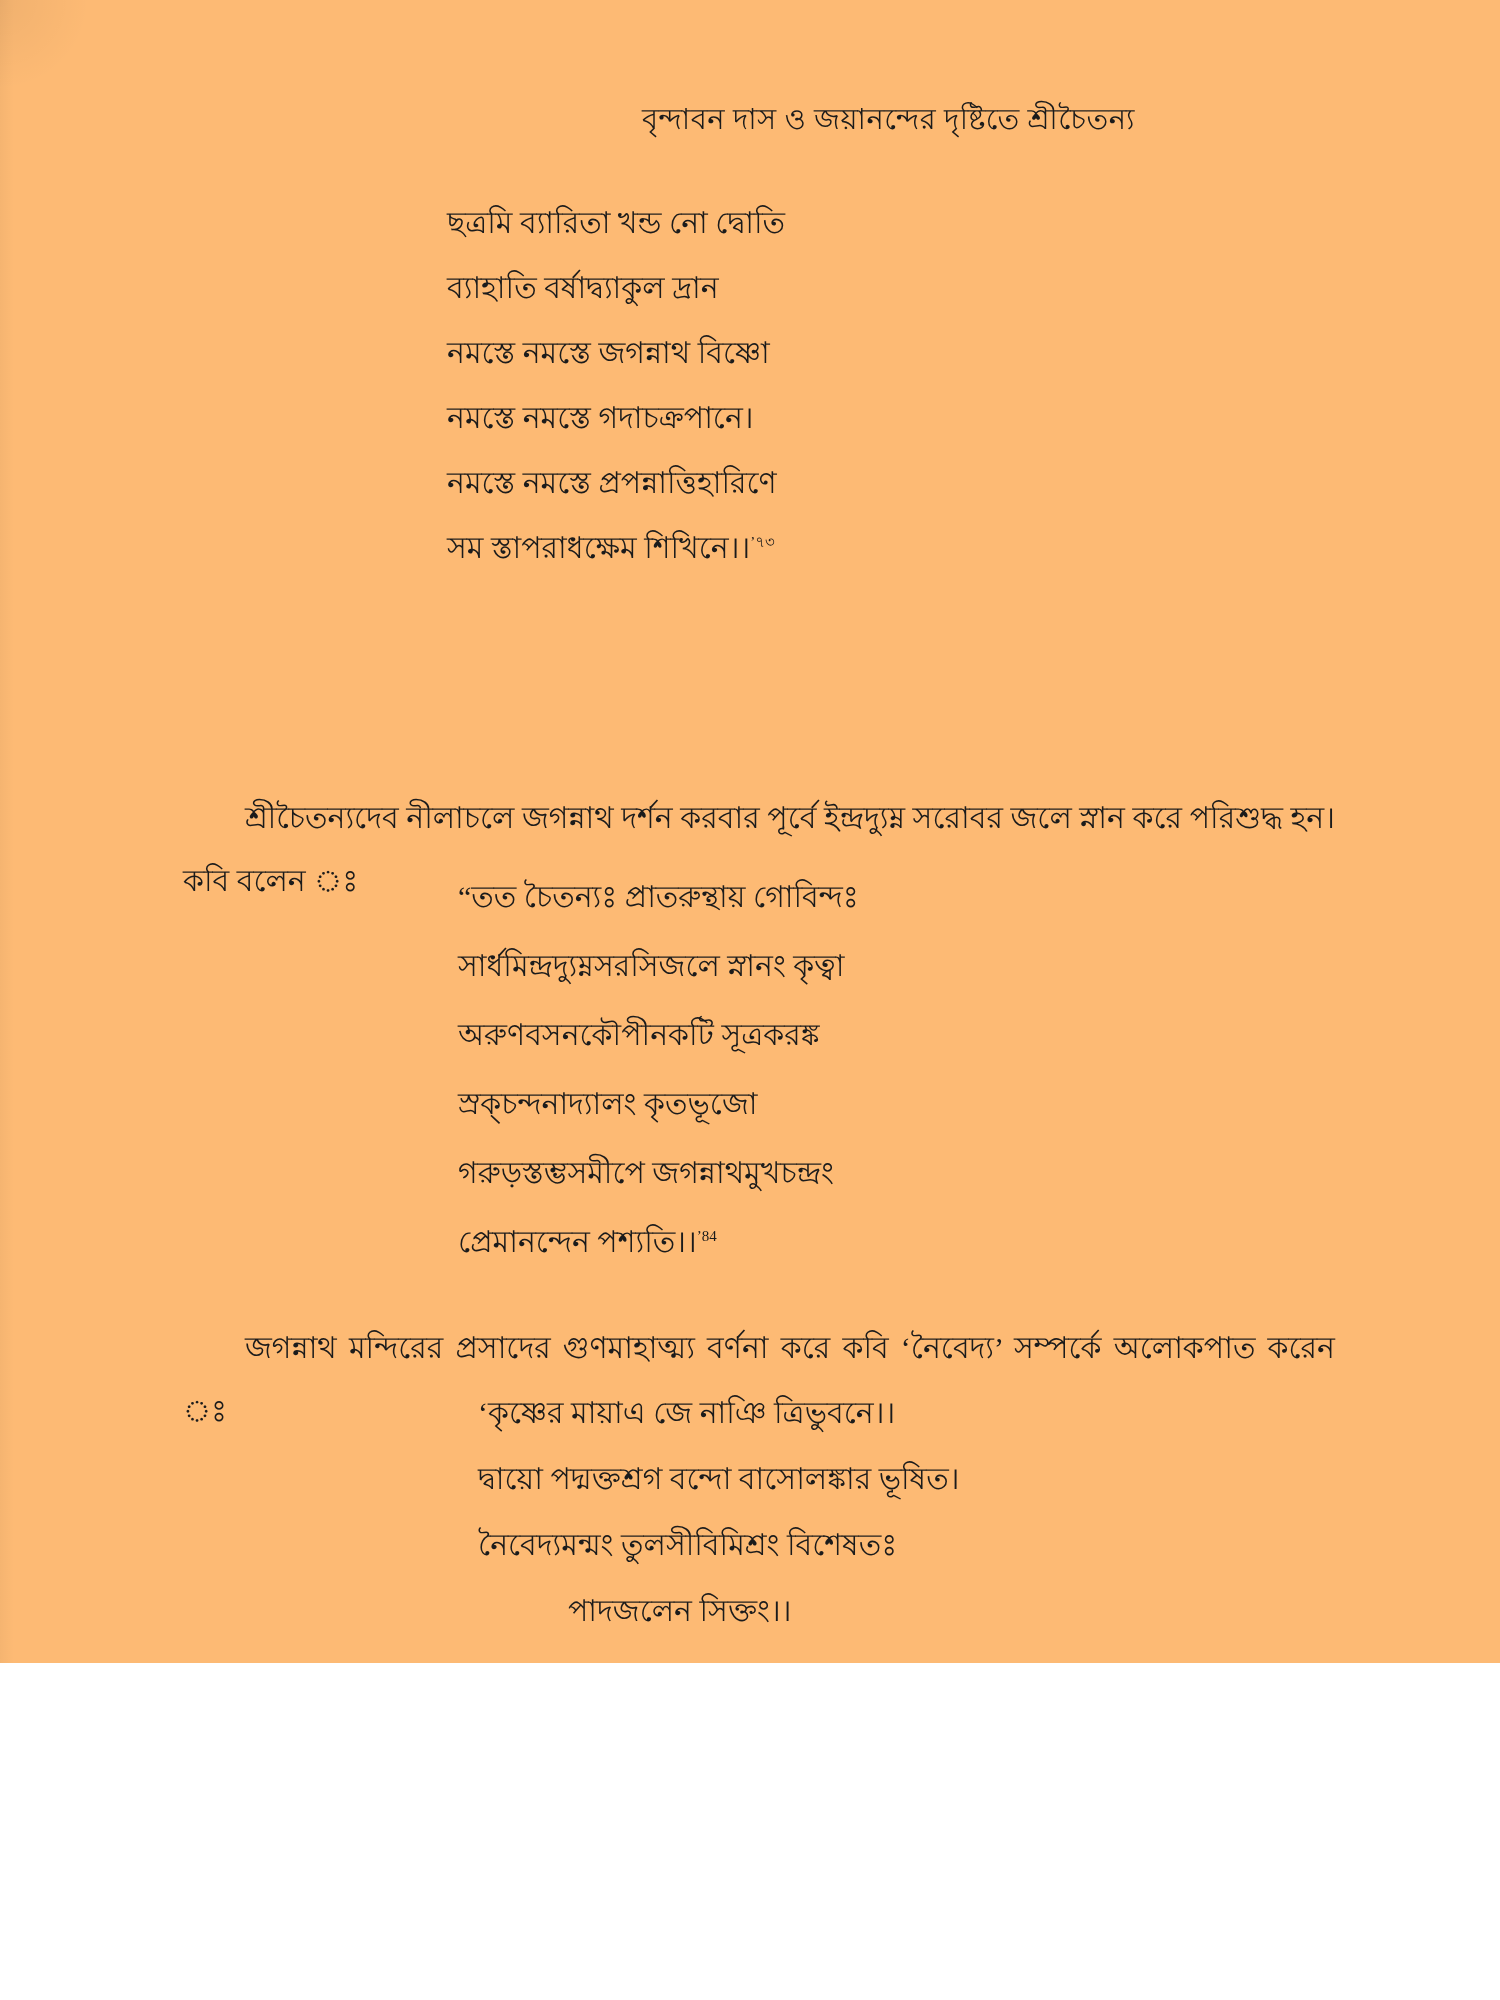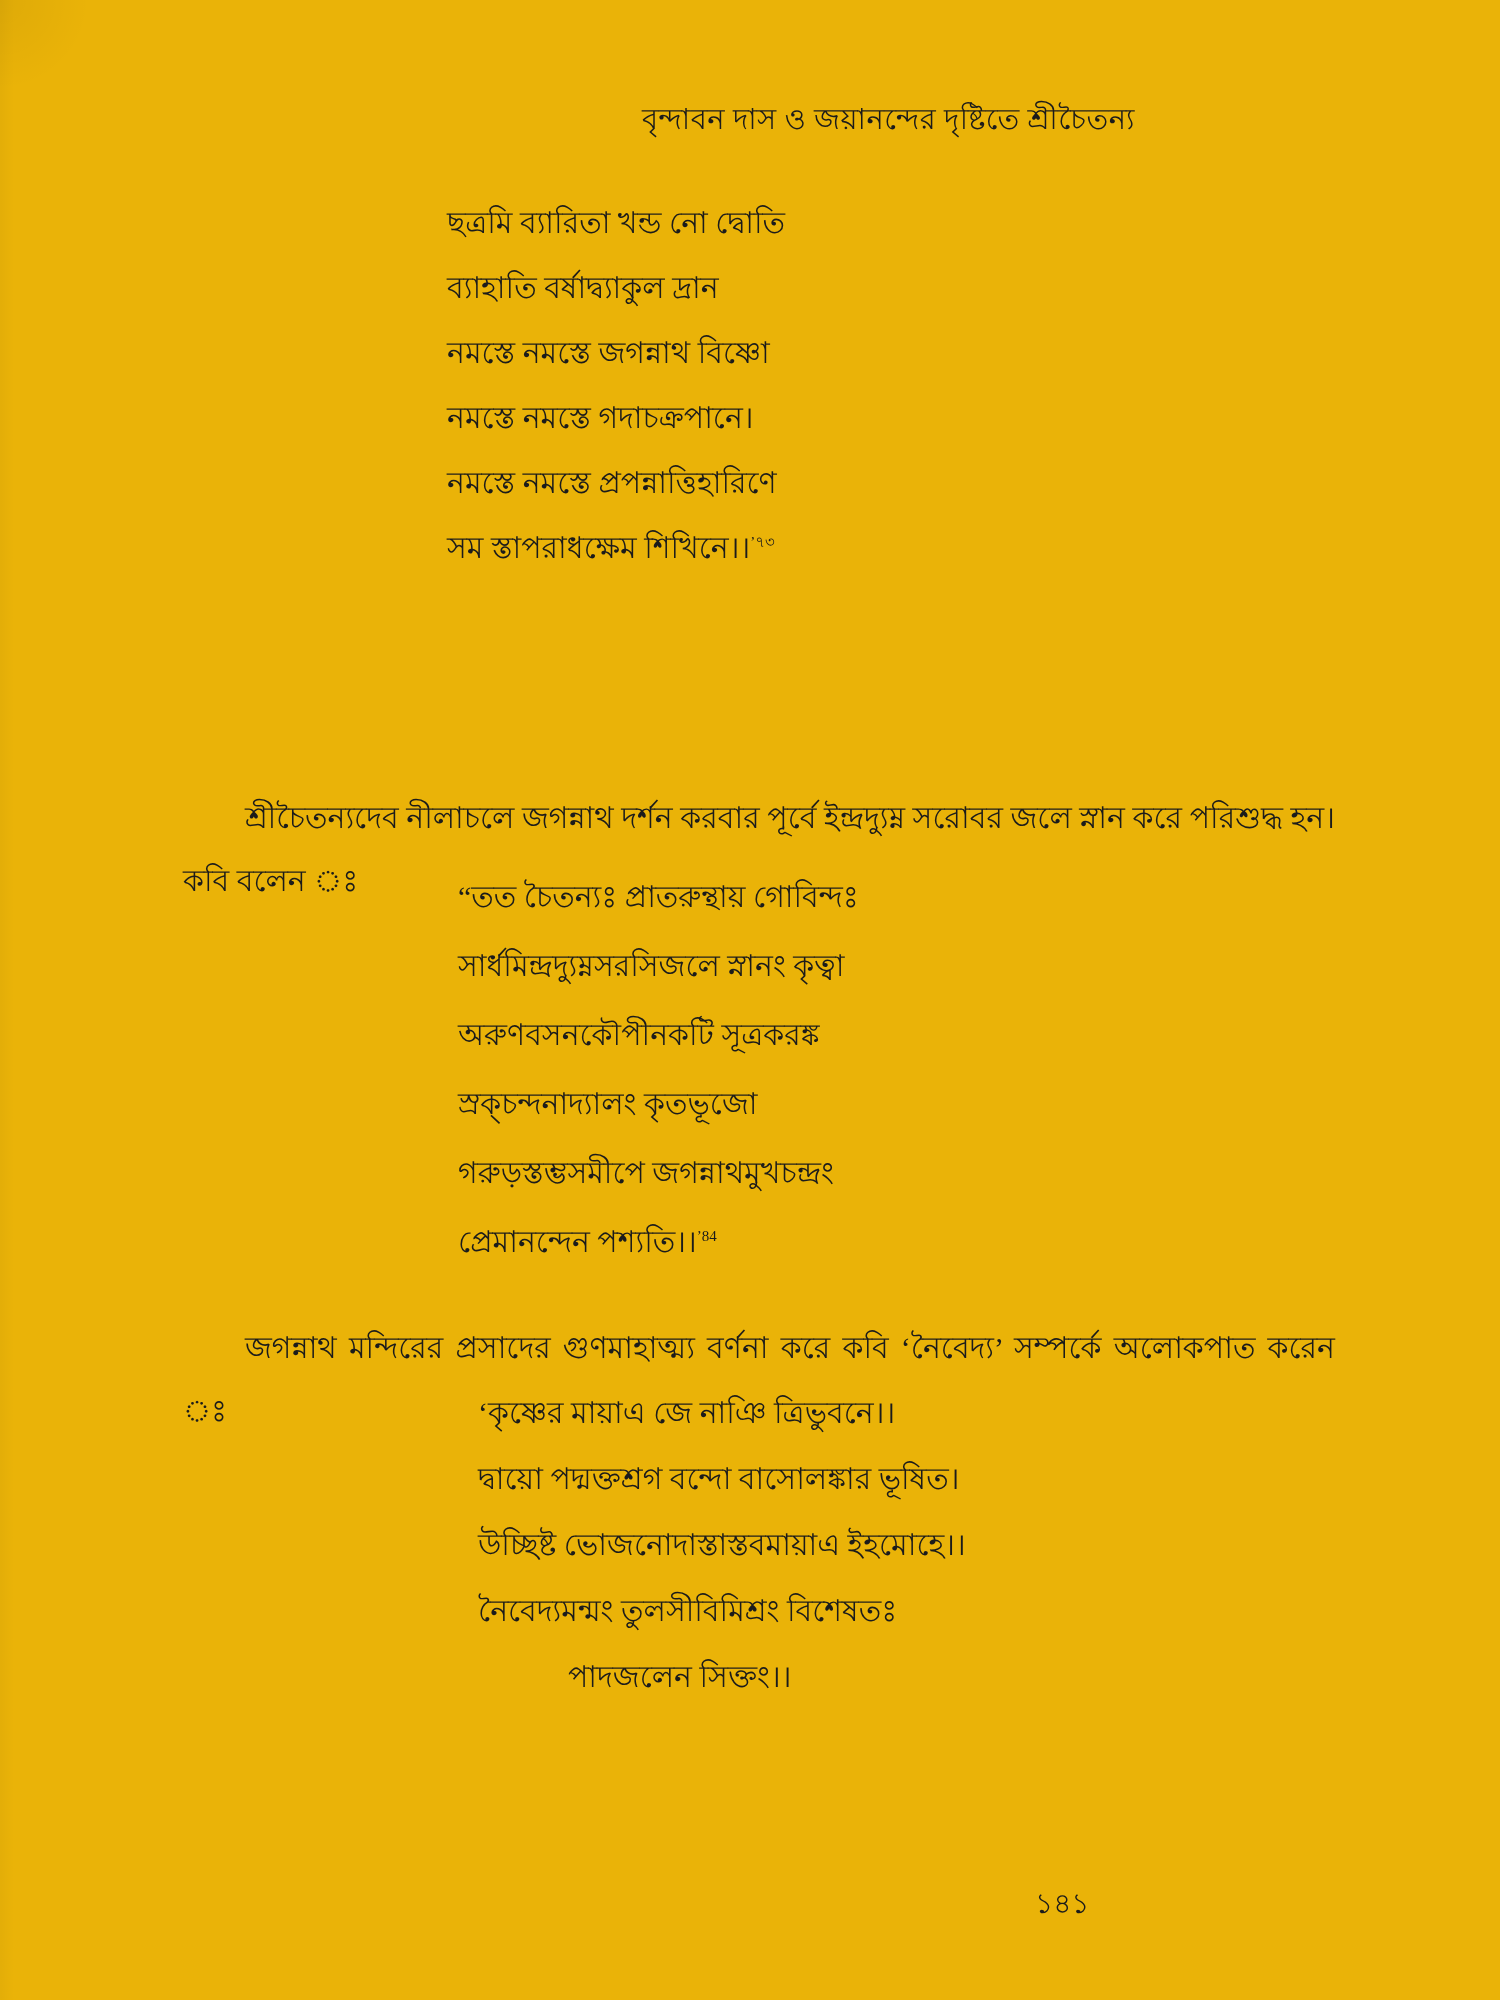--- a/index.html
+++ b/index.html
@@ -3,22 +3,22 @@
 <meta charset="utf-8">
 <style>
   html, body {
     margin: 0;
     padding: 0;
     background: #ffffff;
   }
   .page {
     position: relative;
     width: 1500px;
-    height: 2000px;
-    background: #eab308;
+    height: 1663px;
+    background: #fdba74;
     font-family: "Liberation Serif", "DejaVu Serif", serif;
     color: #1b1b1b;
     overflow: hidden;
   }
   
   .page::before {
     content: "";
     position: absolute;
     inset: 0;
     background:
@@ -97,20 +97,19 @@
     <div class="vline">স্রক্‌চন্দনাদ্যালং কৃতভূজো</div>
     <div class="vline">গরুড়স্তম্ভসমীপে জগন্নাথমুখচন্দ্রং</div>
     <div class="vline"><span>প্রেমানন্দেন পশ্যতি।।</span><sup class="fnote">’84</sup></div>
   </div>
 
   <p class="body-para para-2">জগন্নাথ মন্দিরের প্রসাদের গুণমাহাত্ম্য বর্ণনা করে কবি ‘নৈবেদ্য’ সম্পর্কে অলোকপাত করেন ঃ</p>
 
   <div class="verse verse-3">
     <div class="vline">‘কৃষ্ণের মায়াএ জে নাঞি ত্রিভুবনে।।</div>
     <div class="vline">দ্বায়ো পদ্মক্তশ্রগ বন্দো বাসোলঙ্কার ভূষিত।</div>
-    <div class="vline">উচ্ছিষ্ট ভোজনোদাস্তাস্তবমায়াএ ইহমোহে।।</div>
     <div class="vline">নৈবেদ্যমন্মং তুলসীবিমিশ্রং বিশেষতঃ</div>
     <div class="vline indented">পাদজলেন সিক্তং।।</div>
   </div>
 
   <div class="page-number">১৪১</div>
 
 </div>
 
 </body></html>

